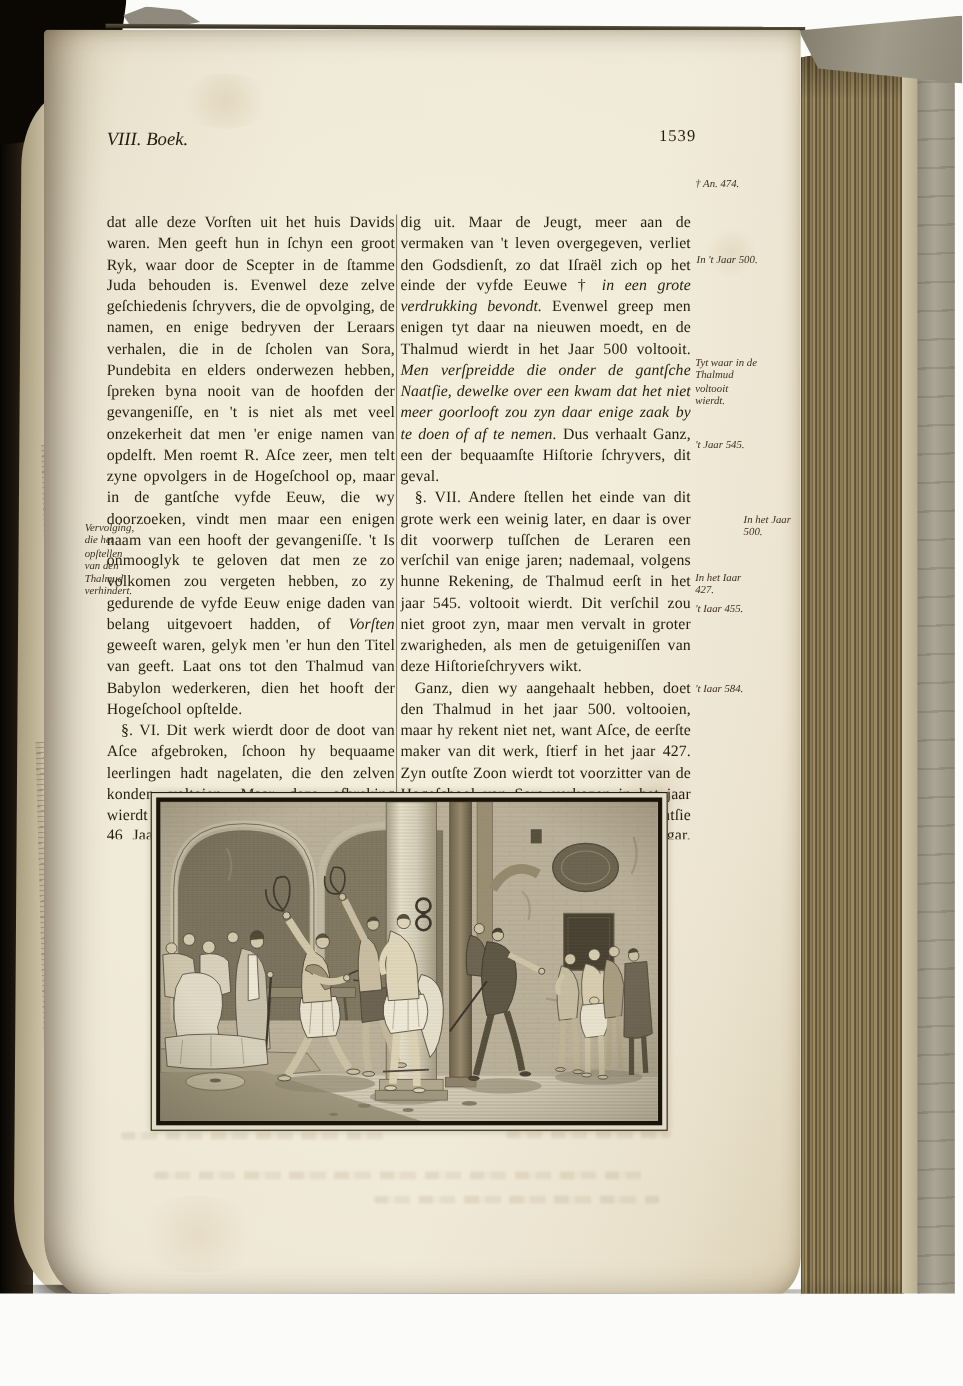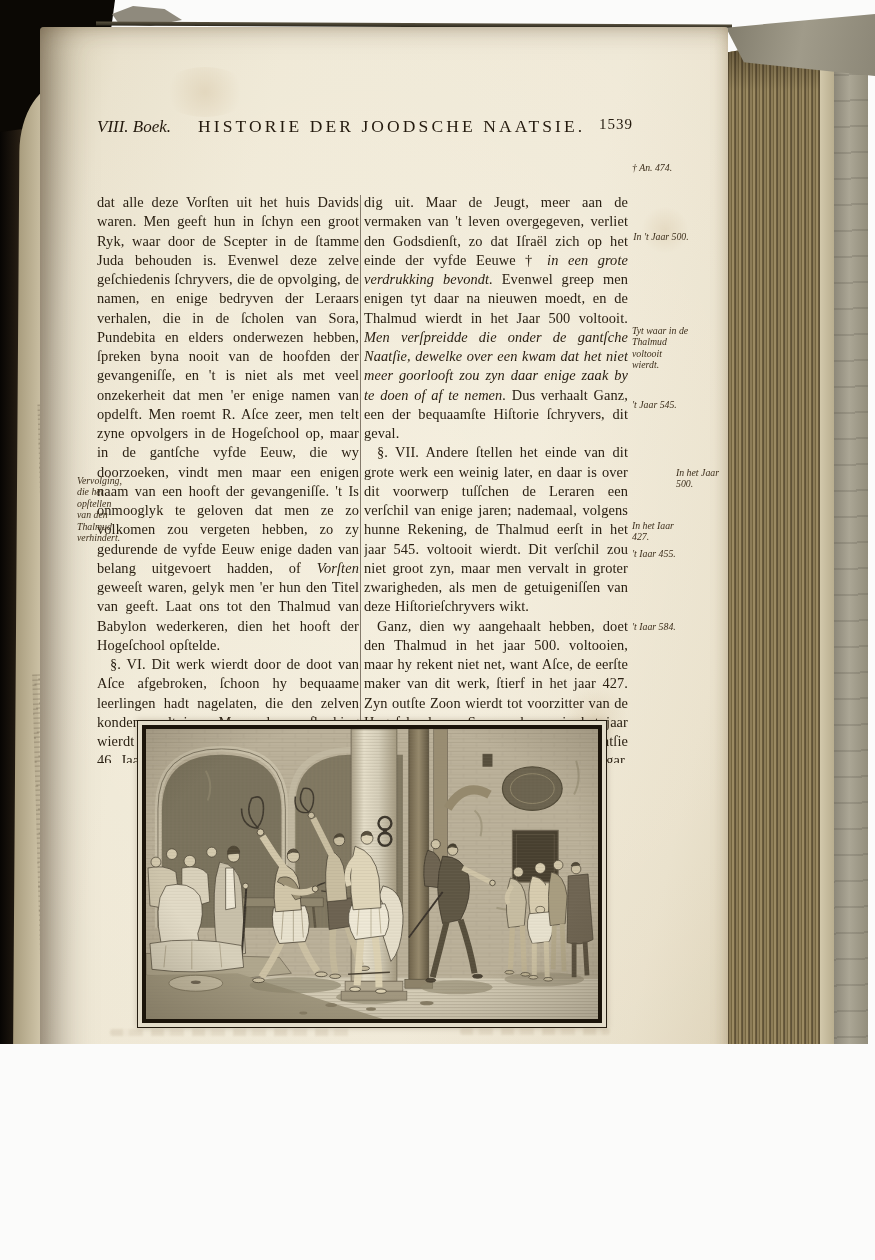--- a/index.html
+++ b/index.html
@@ -1,18 +1,18 @@
 <!DOCTYPE html>
 <html><head>
 <meta charset="utf-8">
 <style>
   html,body{margin:0;padding:0;}
   body{width:875px;height:1260px;overflow:hidden;background:#fbfbfa;
        font-family:"Liberation Serif","DejaVu Serif",serif;}
-  .photo{position:relative;width:875px;height:1044px;background:#fbfbfa;overflow:hidden;}
+  .photo{position:relative;width:875px;height:1176px;background:#fbfbfa;overflow:hidden;}
 
   
   .spine-band{position:absolute;left:0;top:0;width:30px;height:1186px;
     background:linear-gradient(90deg,#070503,#221a11 55%,#3a3021);}
   .spine-wedge{position:absolute;left:0;top:0;width:115px;height:132px;background:#0b0804;
     clip-path:polygon(0 0,100% 0,86% 90%,0 100%);}
   .paper-scrap{position:absolute;left:112px;top:6px;width:70px;height:20px;background:#8f8a7d;
     clip-path:polygon(0 40%,30% 0,75% 15%,100% 70%,55% 100%,10% 90%);}
   .verso-leaf{position:absolute;left:16px;top:82px;width:88px;height:1100px;
     background:linear-gradient(90deg,#a99d7e,#ddd3b8 42%,#d6caab 72%,#8f815f);
@@ -123,21 +123,20 @@
   <div class="vellum-topfold"></div>
 
   <div class="recto">
     <div class="stain s1"></div>
     <div class="stain s2"></div>
     <div class="stain s3"></div>
     <div class="stain s4"></div>
 
     <div class="pagehead">
       <span class="h-book">VIII. Boek.</span>
-      <span class="h-title">HISTORIE DER JOODSCHE NAATSIE.</span>
       <span class="h-page">1539</span>
     </div>
 
     <div class="text-cols">
       <div class="col col-left" id="col-left">
           <p class="noind"><span>dat alle deze Vorſten uit het huis Davids waren.  Men geeft hun in ſchyn een groot Ryk, waar door de Scepter in de ſtamme Juda behouden is.  Evenwel deze zelve geſchiedenis ſchryvers, die de opvolging, de namen, en enige bedryven der Leraars verhalen, die in de ſcholen van Sora, Pundebita en elders onderwezen hebben, ſpreken byna nooit van de hoofden der gevangeniſſe, en 't is niet als met veel onzekerheit dat men 'er enige namen van opdelft.  Men roemt R. Aſce zeer, men telt zyne opvolgers in de Hogeſchool op, maar in de gantſche vyfde Eeuw, die wy doorzoeken, vindt men maar een enigen naam van een hooft der gevangeniſſe. 't Is onmooglyk te geloven dat men ze zo volkomen zou vergeten hebben, zo zy gedurende de vyfde Eeuw enige daden van belang uitgevoert hadden, of </span><span class="it">Vorſten</span><span> geweeſt waren, gelyk men 'er hun den Titel van geeft.  Laat ons tot den Thalmud van Babylon wederkeren, dien het hooft der Hogeſchool opſtelde.</span></p>
           <p><span>§. VI.  Dit werk wierdt door de doot van Aſce afgebroken, ſchoon hy bequaame leerlingen hadt nagelaten, die den zelven konden voltoien.  Maar deze afbreking wierdt door een vervolging veroorzaakt, die 46 Jaar duurde.  Zy was hevig, want </span><span class="it">de Sabbath wierdt weggenomen</span></p>
         </div>
       <div class="col-divider"></div>
       <div class="col col-right" id="col-right">

